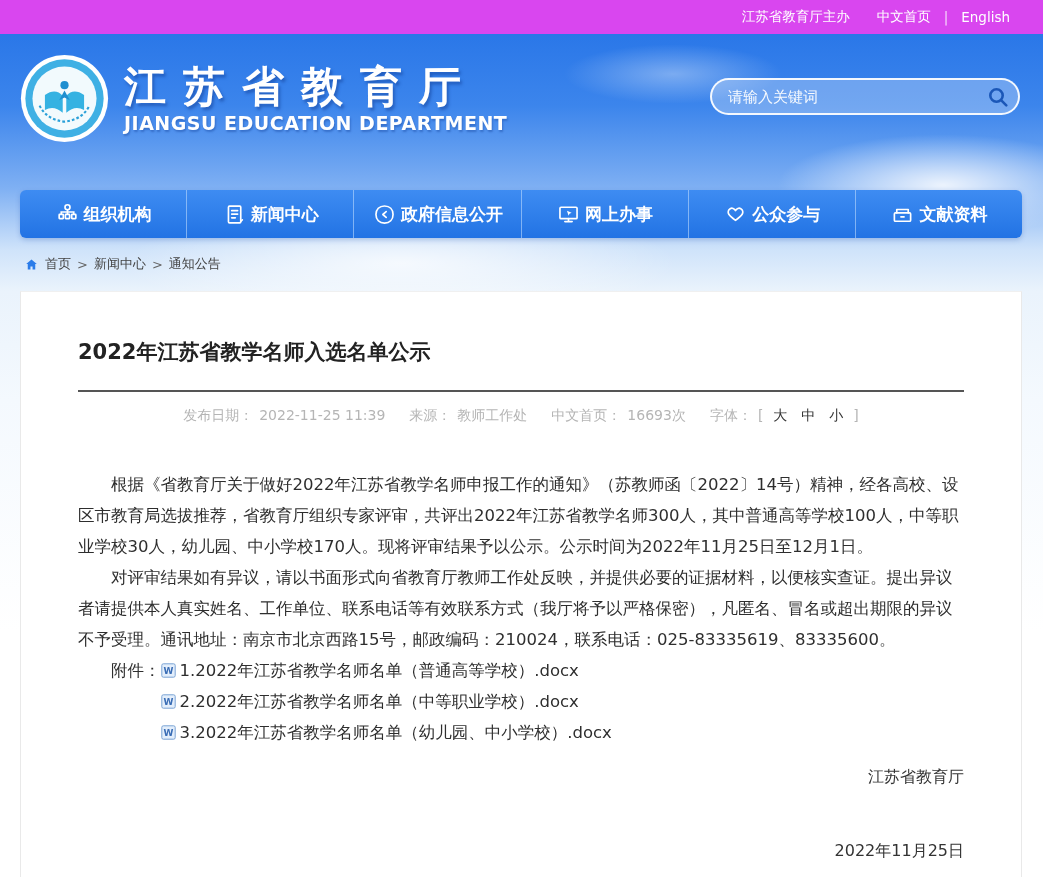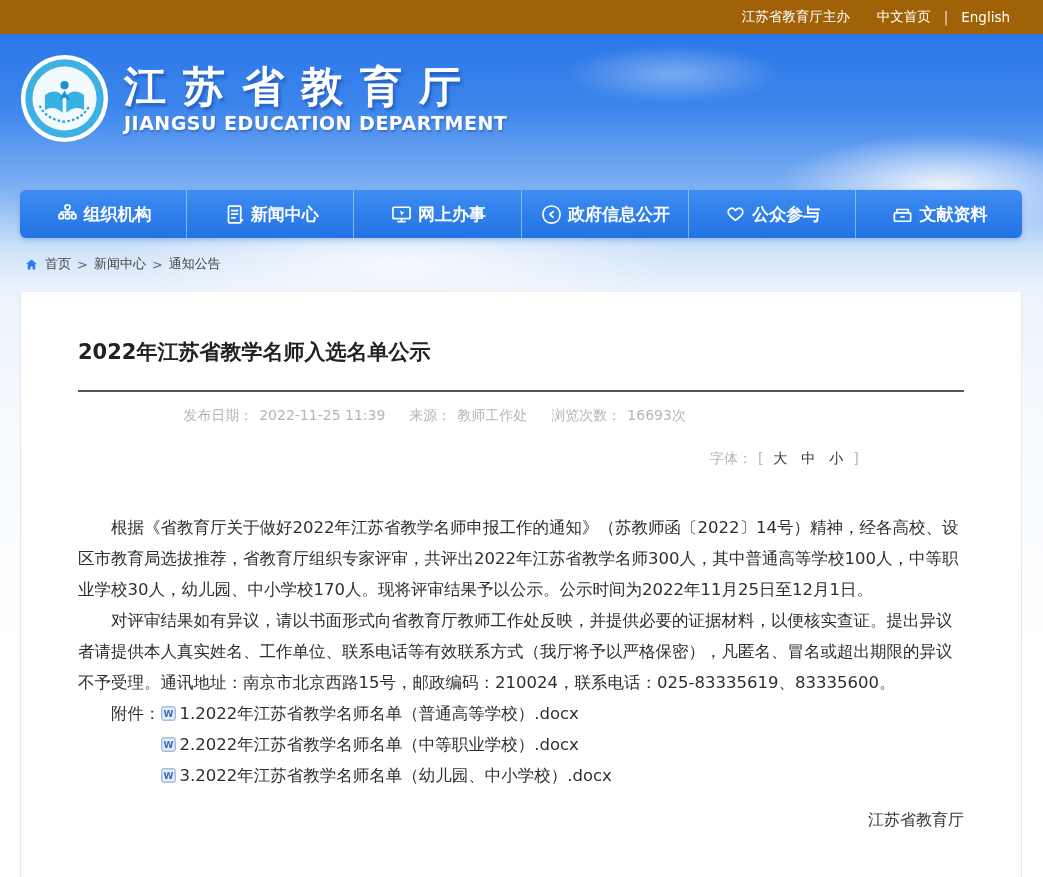--- a/index.html
+++ b/index.html
@@ -2,21 +2,21 @@
 <html><head>
 <meta charset="utf-8">
 <style>
   * { box-sizing: border-box; margin: 0; padding: 0; }
   html, body { width: 1043px; height: 877px; overflow: hidden; }
   body { font-family: "DejaVu Sans", "Liberation Sans", sans-serif; background: #fff; }
   a { text-decoration: none; color: inherit; cursor: pointer; }
 
   
   .topbar {
-    height: 34px; background: #a16207;
+    height: 34px; background: #d946ef;
     display: flex; align-items: center; justify-content: flex-end;
     padding-right: 33px; gap: 13px;
     color: #fff; font-size: 13.5px;
   }
   .topbar .host { margin-right: 14px; }
   .topbar .sep { color: rgba(255,255,255,.8); }
 
   
   .hero {
     position: relative; height: 257px;
@@ -87,21 +87,21 @@
     border: 1px solid #e9e9e9; border-top-color: #f0f0f0;
     padding: 36px 57px 40px 57px;
   }
   .article-title { font-size: 21px; font-weight: bold; color: #222; text-align: left; padding-top: 10px; }
   .divider { border-bottom: 2px solid #555; margin-top: 24px; }
   .meta {
     display: flex; justify-content: center; gap: 24px;
     margin-top: 15px; font-size: 14px; color: #b5b5b5; white-space: nowrap;
   }
   .meta .pair { display: flex; gap: 6px; }
-  .font-ctl { color: #b5b5b5; display: flex; gap: 0; margin-top: 43px; }
+  .font-ctl { color: #b5b5b5; display: flex; gap: 0; }
   .font-ctl .fsz { color: #333; padding: 0 4px; cursor: pointer; }
 
   .body { margin-top: 44px; font-size: 16.5px; color: #2e2e2e; line-height: 31px; }
   .body p { text-indent: 2em; }
 
   .attach { display: flex; margin-left: 33px; align-items: flex-start; }
   .attach-label { line-height: 31px; }
   .attach-list { display: flex; flex-direction: column; }
   .attach-item { display: flex; align-items: center; gap: 4px; line-height: 31px; cursor: pointer; }
   .attach-item .doc-ic { display: flex; align-items: center; }
@@ -146,20 +146,31 @@
         <path d="M50 41 L44 52 L50 49 L56 52 Z" fill="#1f8fd0"></path>
         <path d="M22 58 Q30 74 50 76 Q70 74 78 58" fill="none" stroke="#2aa0d8" stroke-width="2.4" stroke-dasharray="3 2.4"></path>
       </svg>
     </span>
     <div class="brand-text">
       <div class="site-title">江苏省教育厅</div>
       <div class="site-sub">JIANGSU EDUCATION DEPARTMENT</div>
     </div>
   </div>
 
+  <div class="search">
+    <input type="text" placeholder="请输入关键词" style="">
+    <button class="search-btn">
+      <span>
+        <svg width="24" height="24" viewBox="0 0 24 24" fill="none" stroke="#1b57b8" stroke-width="2.6" stroke-linecap="round">
+          <circle cx="10.5" cy="10.5" r="6.2"></circle>
+          <path d="M15.3 15.3 L20.3 20.3"></path>
+        </svg>
+      </span>
+    </button>
+  </div>
 
   <nav class="mainnav">
     <div class="nav-item">
       <span class="nav-icon">
         <svg width="25" height="25" viewBox="0 0 24 24" fill="none" stroke="#fff" stroke-width="1.6">
           <circle cx="12" cy="5" r="2.4"></circle>
           <path d="M12 7.5 V9.6 M6 11.9 V9.6 H18 V11.9 M12 9.6 V11.9"></path>
           <rect x="4" y="11.9" width="4" height="4" rx="0.5"></rect>
           <rect x="10" y="11.9" width="4" height="4" rx="0.5"></rect>
           <rect x="16" y="11.9" width="4" height="4" rx="0.5"></rect>
@@ -172,36 +183,36 @@
         <svg width="25" height="25" viewBox="0 0 24 24" fill="none" stroke="#fff" stroke-width="1.6" stroke-linecap="round">
           <rect x="6.2" y="4" width="11.8" height="16" rx="1"></rect>
           <path d="M9.3 8.2 H15 M9.3 11.7 H15 M9.3 15.2 H12.8"></path>
           <path d="M18 18.5 L19.5 17.2"></path>
         </svg>
       </span>
       <span>新闻中心</span>
     </div>
     <div class="nav-item">
       <span class="nav-icon">
+        <svg width="25" height="25" viewBox="0 0 24 24" fill="none" stroke="#fff" stroke-width="1.6" stroke-linejoin="round">
+          <path d="M12 3.8 C17 3.8 20.2 7 20.2 12 C20.2 17 17 20.2 12 20.2 C7 20.2 3.8 17 3.8 12 C3.8 7 7 3.8 12 3.8 Z"></path>
+          <path d="M13.6 9.2 L10.4 12 L13.6 14.8" stroke-linecap="round"></path>
+        </svg>
+      </span>
+      <span>政府信息公开</span>
+    </div>
+    <div class="nav-item">
+      <span class="nav-icon">
         <svg width="25" height="25" viewBox="0 0 24 24" fill="none" stroke="#fff" stroke-width="1.6" stroke-linecap="round">
           <rect x="3.8" y="5" width="16.4" height="11" rx="1"></rect>
           <path d="M12 16 V18.8 M8.5 18.8 H15.5"></path>
           <path d="M10.5 8.5 L15 10.4 L12.9 11.2 L12.1 13.3 Z" fill="#fff" stroke="none"></path>
         </svg>
       </span>
       <span>网上办事</span>
-    </div>
-    <div class="nav-item">
-      <span class="nav-icon">
-        <svg width="25" height="25" viewBox="0 0 24 24" fill="none" stroke="#fff" stroke-width="1.6" stroke-linejoin="round">
-          <path d="M12 3.8 C17 3.8 20.2 7 20.2 12 C20.2 17 17 20.2 12 20.2 C7 20.2 3.8 17 3.8 12 C3.8 7 7 3.8 12 3.8 Z"></path>
-          <path d="M13.6 9.2 L10.4 12 L13.6 14.8" stroke-linecap="round"></path>
-        </svg>
-      </span>
-      <span>政府信息公开</span>
     </div>
     <div class="nav-item">
       <span class="nav-icon">
         <svg width="25" height="25" viewBox="0 0 24 24" fill="none" stroke="#fff" stroke-width="1.6" stroke-linejoin="round">
           <path d="M12 8.2 C11 6.2 8.6 5.4 6.9 6.4 C5 7.5 4.4 9.9 5.6 11.8 C7 14.1 12 17.6 12 17.6 C12 17.6 17 14.1 18.4 11.8 C19.6 9.9 19 7.5 17.1 6.4 C15.4 5.4 13 6.2 12 8.2 Z"></path>
         </svg>
       </span>
       <span>公众参与</span>
     </div>
     <div class="nav-item">
@@ -239,21 +250,21 @@
     <div class="meta">
       <span class="pair">
         <span>发布日期：</span>
         <span>2022-11-25 11:39</span>
       </span>
       <span class="pair">
         <span>来源：</span>
         <span>教师工作处</span>
       </span>
       <span class="pair">
-        <span>浏览次数：</span>
+        <span>中文首页：</span>
         <span>16693次</span>
       </span>
       <span class="pair font-ctl">
         <span>字体：</span>
         <span>[</span>
         <a class="fsz">大</a>
         <a class="fsz">中</a>
         <a class="fsz">小</a>
         <span>]</span>
       </span>

